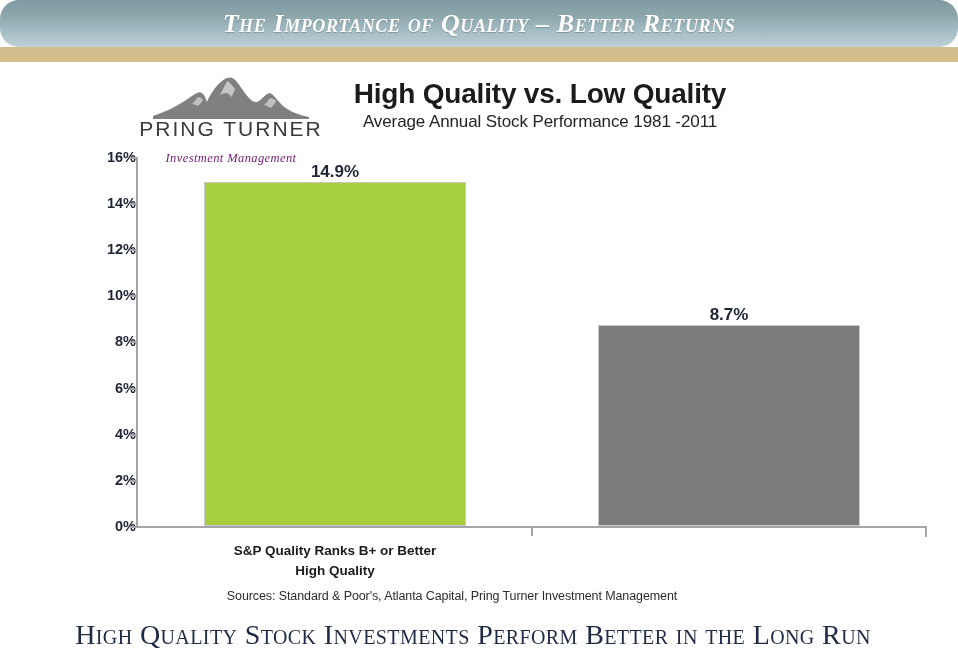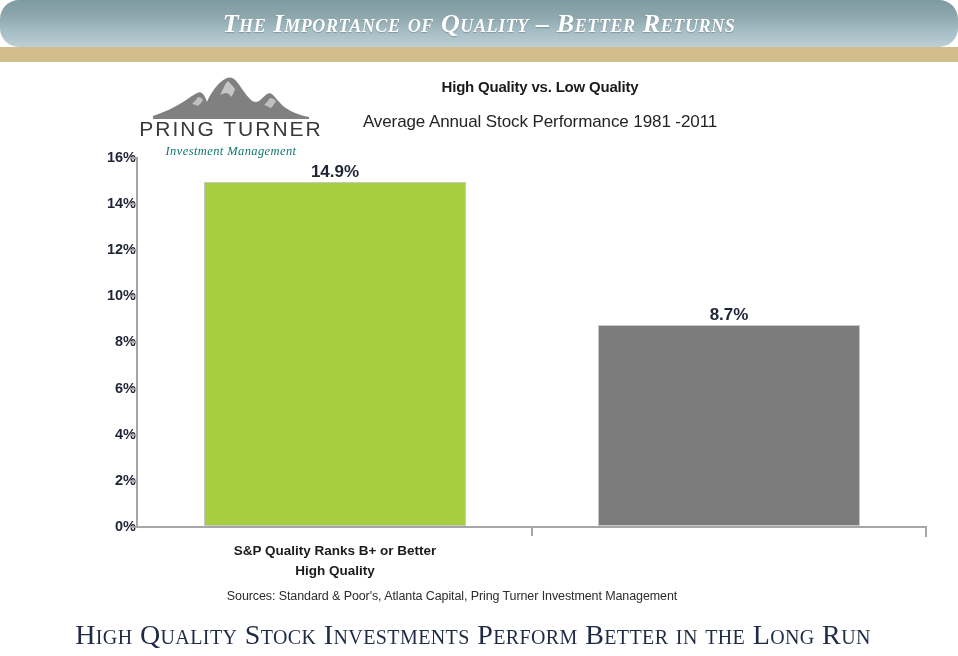--- a/index.html
+++ b/index.html
@@ -69,33 +69,33 @@
     font-size: 21px;
     letter-spacing: 2.0px;
     color: #3a3a3a;
     line-height: 1.05;
     margin-top: -2px;
   }
   .logo-tagline {
     font-family: "Liberation Serif", serif;
     font-style: italic;
     font-size: 12.5px;
-    color: #0f766e;
+    color: #701a75;
     letter-spacing: 0.4px;
-    margin-top: 4px;
+    margin-top: 11px;
   }
 
   
   .chart-title {
     position: absolute;
     left: 260px;
     top: 16px;
     width: 560px;
     text-align: center;
-    font-size: 15px;
+    font-size: 28px;
     font-weight: bold;
     color: #1b1b1b;
     letter-spacing: -0.2px;
   }
   .chart-subtitle {
     position: absolute;
     left: 260px;
     top: 50px;
     width: 560px;
     text-align: center;

